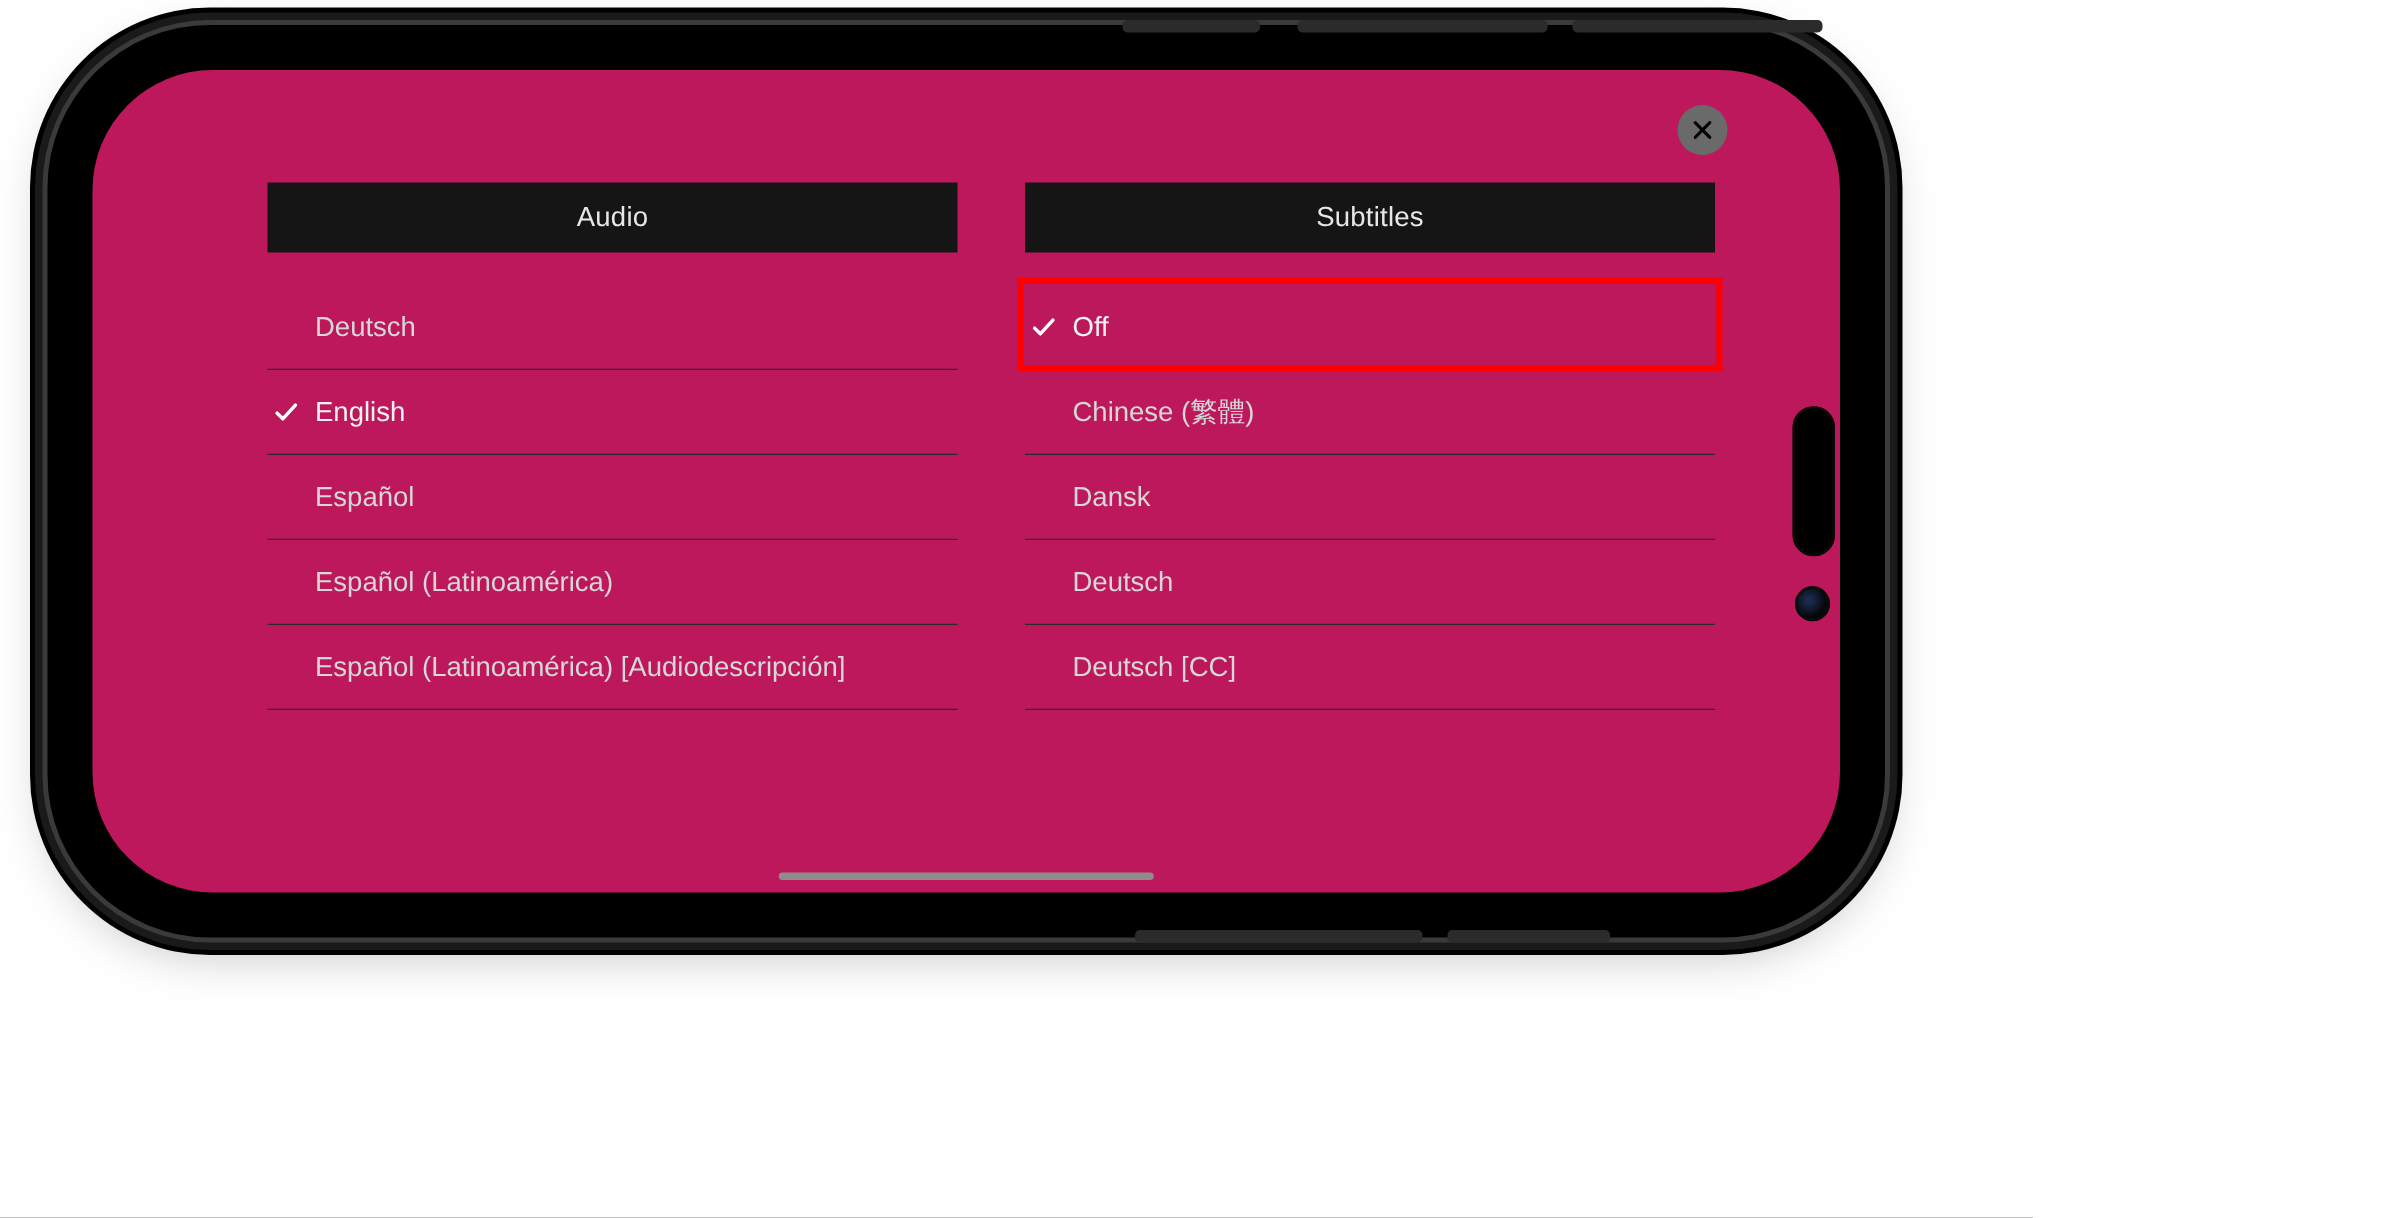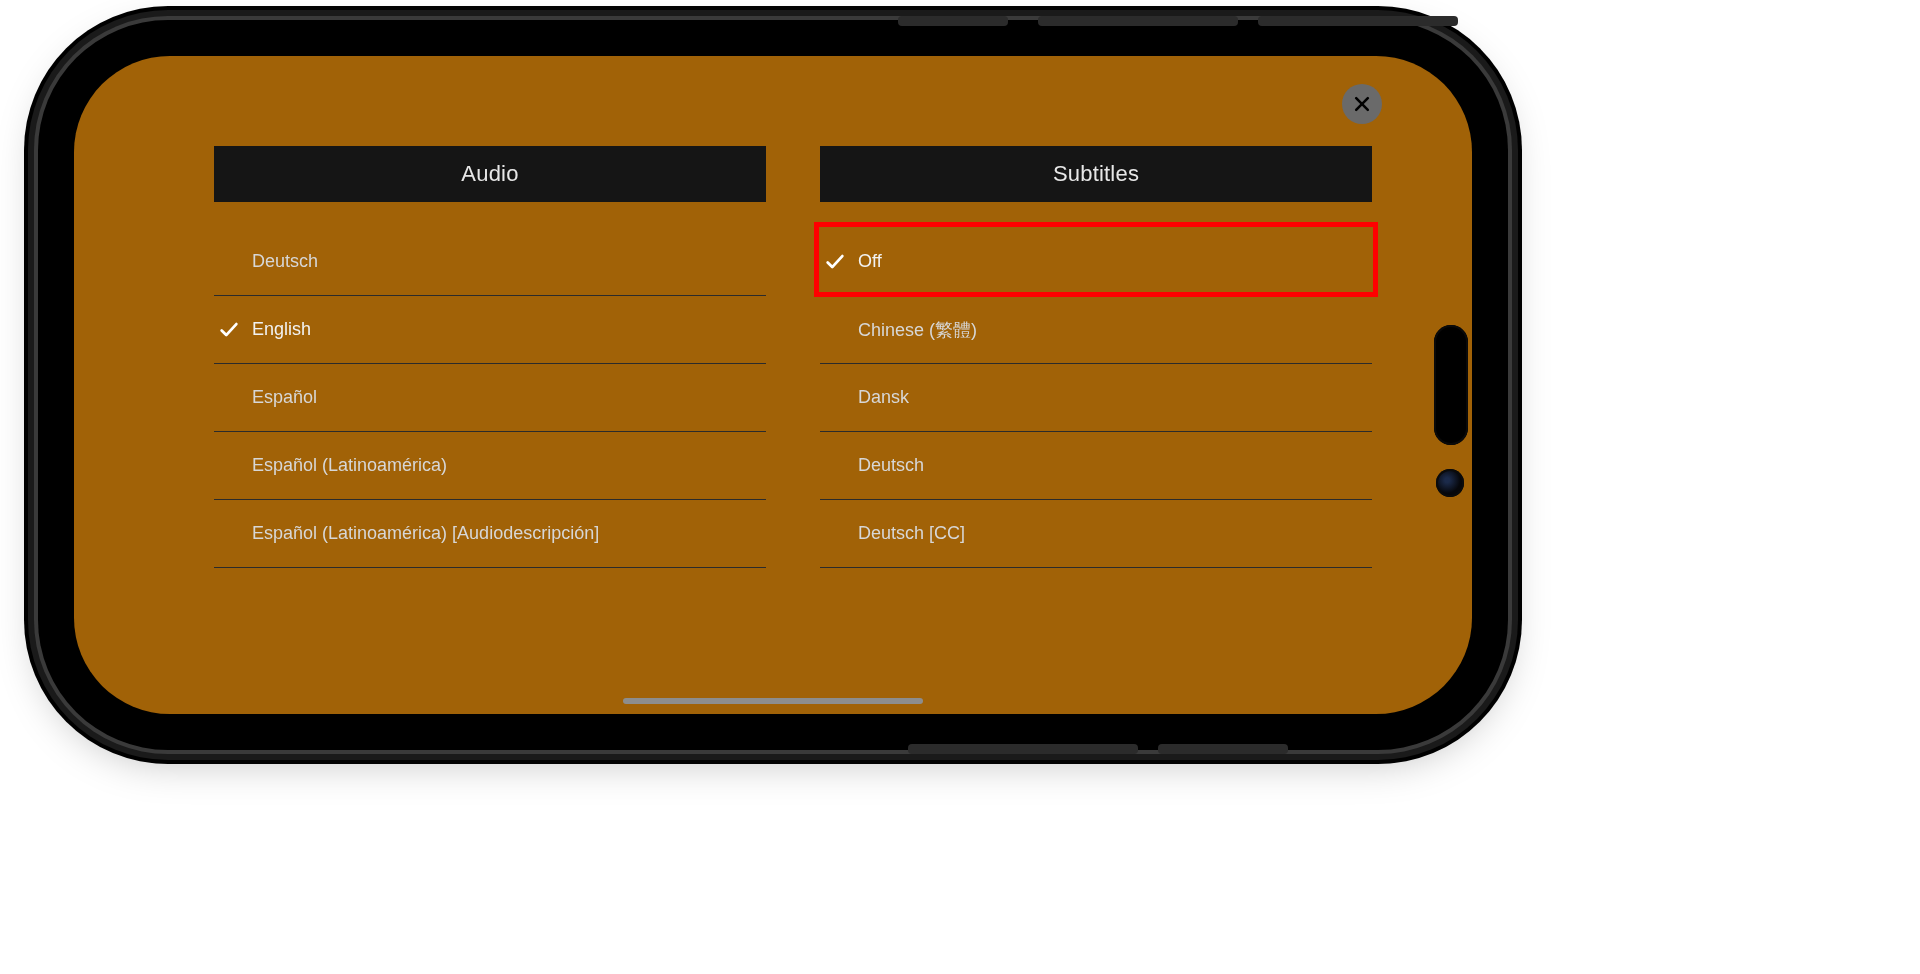--- a/index.html
+++ b/index.html
@@ -30,21 +30,21 @@
   .sbb2 { left: 1120px; width: 130px; }
 
   .bezel {
     position: absolute; inset: 18px;
     background: #000;
     border-radius: 112px;
     overflow: hidden;
   }
   .screen {
     position: absolute; inset: 18px;
-    background: #a16207;
+    background: #be185d;
     border-radius: 96px;
     overflow: hidden;
   }
 
   
   .island {
     position: absolute;
     right: 4px; top: 50%;
     transform: translateY(-50%);
     width: 34px; height: 120px;
@@ -89,21 +89,21 @@
     letter-spacing: 0.2px;
     margin-bottom: 26px;
   }
   .list { display: block; }
   .row {
     position: relative;
     height: 68px;
     display: flex; align-items: center;
     border-bottom: 1px solid #2b2b2b;
     padding-left: 38px;
-    font-size: 18px;
+    font-size: 22px;
     color: #d7d7d7;
     cursor: pointer;
   }
   .row.first { border-top: none; }
   .check {
     position: absolute; left: 4px; top: 50%; transform: translateY(-52%);
     width: 22px; height: 22px; display: none;
   }
   .row.selected .check { display: block; }
   .row.selected { color: #f2f2f2; align-items: center; }

